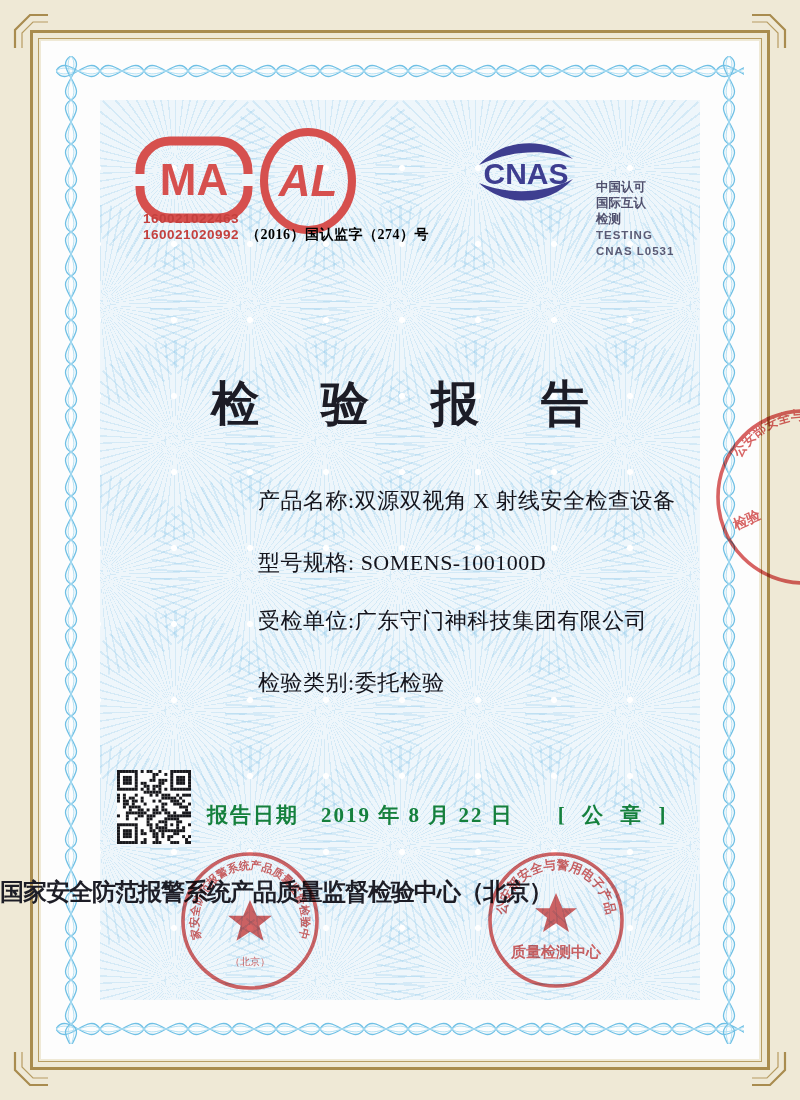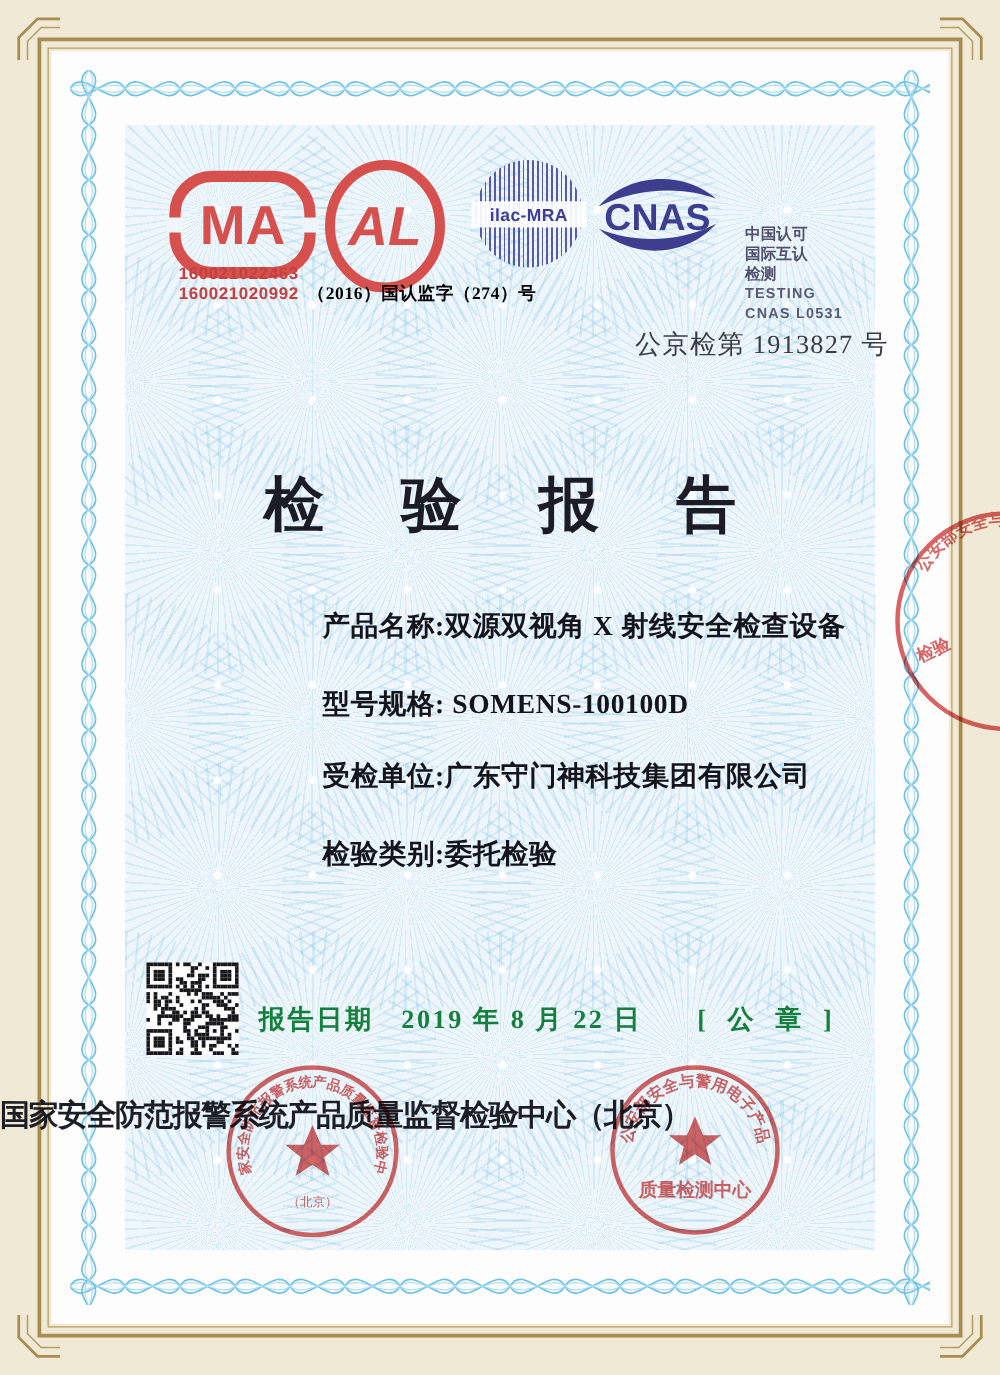--- a/index.html
+++ b/index.html
@@ -24,21 +24,21 @@
   .fan{position:absolute;width:200px;height:200px;border-radius:50%;opacity:.6;
        background:repeating-conic-gradient(rgba(110,185,228,.34) 0 1.2deg,rgba(255,255,255,0) 1.2deg 5.8deg);}
   
   .abs{position:absolute;}
   .cnums{left:143px;top:211px;font-family:"Liberation Sans","DejaVu Sans",sans-serif;
          font-weight:bold;font-size:13.5px;line-height:16px;color:#c4403e;letter-spacing:.5px;}
   .approval{left:246px;top:226px;font-size:14px;font-weight:bold;color:#000000;letter-spacing:.5px;}
   .report-no{left:508px;top:261px;font-size:21px;color:#3b3b46;letter-spacing:1px;}
   .title{left:0;top:372px;width:800px;text-align:center;font-size:48px;font-weight:bold;
          color:#1c1c26;letter-spacing:62px;text-indent:62px;}
-  .field{left:258px;font-size:22px;font-weight:700;color:#14141c;letter-spacing:.5px;white-space:nowrap;}
+  .field{left:258px;font-size:22px;font-weight:400;color:#14141c;letter-spacing:.5px;white-space:nowrap;}
   .f0{top:486px;} .f1{top:548px;} .f2{top:606px;} .f3{top:668px;}
   .dateline{left:207px;top:801px;font-size:21px;font-weight:600;color:#15803d;
             display:flex;letter-spacing:2px;white-space:nowrap;}
   .dateline .dt{margin-left:22px;} .dateline .seal{margin-left:44px;letter-spacing:6px;}
   .footer-line{left:0;width:800px;font-weight:bold;color:#1d1d26;white-space:nowrap;}
   .fl1{top:876px;font-size:24px;letter-spacing:-1px;}
   .fl2{top:912px;font-size:26px;letter-spacing:-1px;}
   
   .logo{position:absolute;}
   .ilac{left:380px;top:128px;width:86px;height:86px;}
@@ -140,43 +140,38 @@
   <svg class="logo" style="left:133px;top:131px" width="122" height="97" viewBox="0 0 122 97">
     <rect x="7" y="10" width="108" height="77" rx="30" fill="none" stroke="#d6504e" stroke-width="9"></rect>
     <rect x="0" y="43" width="13" height="12" fill="#eef6fb"></rect>
     <rect x="109" y="43" width="13" height="12" fill="#eef6fb"></rect>
     <text x="61" y="64" text-anchor="middle" font-family="Liberation Sans, DejaVu Sans, sans-serif" font-weight="bold" font-size="44" fill="#d6504e">MA</text>
   </svg>
   <svg class="logo" style="left:258px;top:128px" width="100" height="106" viewBox="0 0 100 106">
     <ellipse cx="50" cy="53" rx="44" ry="49" fill="none" stroke="#d6504e" stroke-width="8"></ellipse>
     <text x="50" y="68" text-anchor="middle" font-family="Liberation Sans, DejaVu Sans, sans-serif" font-weight="bold" font-style="italic" font-size="44" fill="#d6504e">AL</text>
   </svg>
-  <div class="logo ilac">
-    <div class="ilac-ring"></div>
-    <div class="ilac-band">ilac-MRA</div>
-  </div>
   <svg class="logo" style="left:474px;top:136px" width="104" height="72" viewBox="0 0 104 72">
     <path d="M5,29 C30,1 74,1 99,23 C70,12 34,15 5,29 Z" fill="#3e3e90"></path>
     <path d="M5,47 C30,71 74,71 99,43 C70,58 34,59 5,47 Z" fill="#3e3e90"></path>
     <text x="52" y="48" text-anchor="middle" font-family="Liberation Sans, DejaVu Sans, sans-serif" font-weight="bold" font-size="30" fill="#3e3e90">CNAS</text>
   </svg>
   <div class="abs cnas-cap">
     <div>中国认可</div>
     <div>国际互认</div>
     <div>检测</div>
     <div class="lat">TESTING</div>
     <div class="lat">CNAS L0531</div>
   </div>
 
   <div class="abs cnums">
     <div>160021022463</div>
     <div>160021020992</div>
   </div>
   <div class="abs approval">（2016）国认监字（274）号</div>
-  <div class="abs report-no">公京检第 1913827 号</div>
 
   <div class="abs title">检验报告</div>
 
   <div class="abs field f0">
     <span>产品名称:</span><span>双源双视角 X 射线安全检查设备</span>
   </div>
   <div class="abs field f1">
     <span>型号规格:</span> <span>SOMENS-100100D</span>
   </div>
   <div class="abs field f3">

